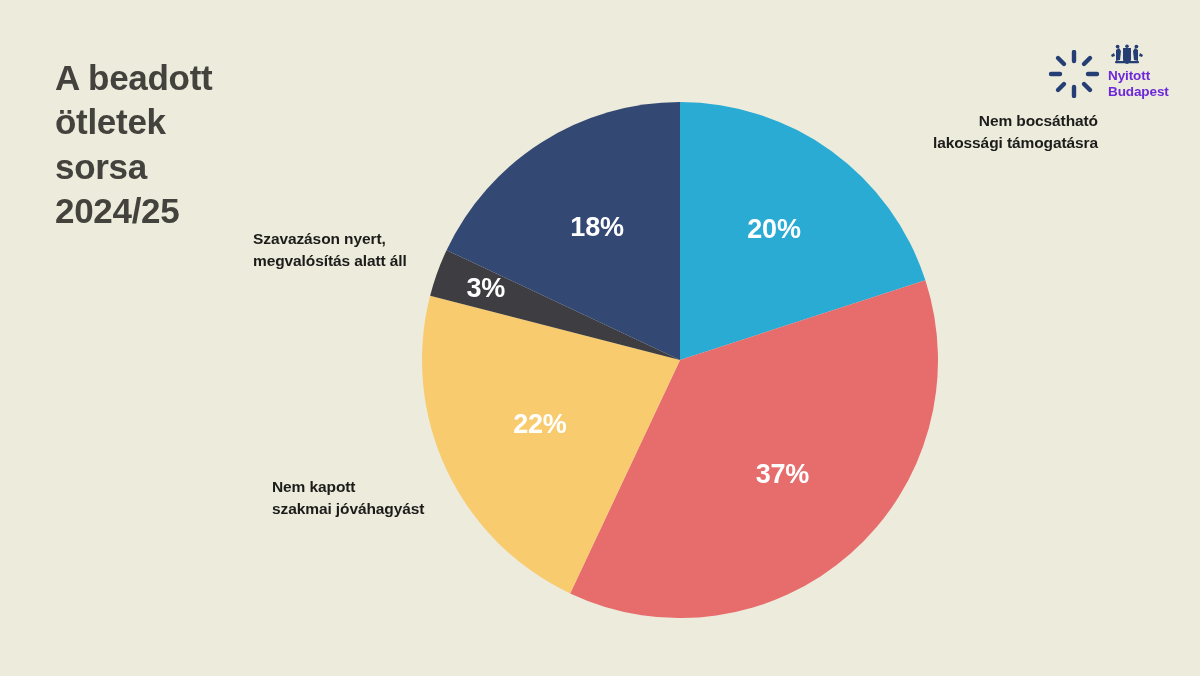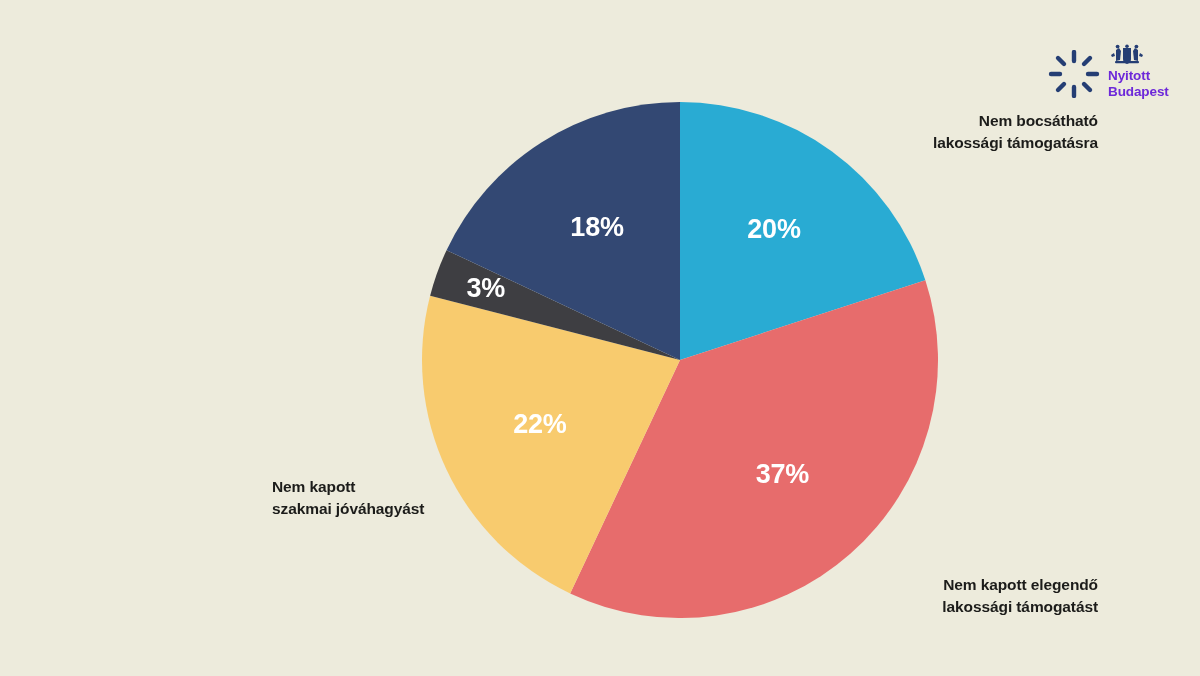--- a/index.html
+++ b/index.html
@@ -146,20 +146,24 @@
     fill: #4A4A48;
     letter-spacing: 0.1px;
     text-anchor: middle;
   }
 </style>
 </head>
 <body>
 
 <div id="page-root">
 
+  <div class="title">A beadott
+ötletek
+sorsa
+2024/25</div>
 
   <div class="pie-wrap">
     <svg class="pie-svg" viewBox="0 0 516 516">
       <g id="pie-slices">
           <path d="M 258 258 L 258.00 0.00 A 258 258 0 0 1 503.37 178.27 Z" fill="#29ABD3"></path>
           <path d="M 258 258 L 503.37 178.27 A 258 258 0 0 1 148.15 491.45 Z" fill="#E76C6C"></path>
           <path d="M 258 258 L 148.15 491.45 A 258 258 0 0 1 8.11 193.84 Z" fill="#F8CB6E"></path>
           <path d="M 258 258 L 8.11 193.84 A 258 258 0 0 1 24.55 148.15 Z" fill="#3E3E42"></path>
           <path d="M 258 258 L 24.55 148.15 A 258 258 0 0 1 258.00 0.00 Z" fill="#334873"></path>
         </g>
@@ -167,29 +171,29 @@
           <text class="slice-value" x="352.0" y="128.6">20%</text>
           <text class="slice-value" x="360.4" y="374.1">37%</text>
           <text class="slice-value" x="117.9" y="323.9">22%</text>
           <text class="slice-value" x="63.8" y="188.1">3%</text>
           <text class="slice-value" x="175.1" y="127.3">18%</text>
         </g>
     </svg>
   </div>
 
 
+  <div class="callout left" id="callout-szavazason">Szavazáson nyert,
+megvalósítás alatt áll</div>
 
   <div class="callout left" id="callout-szakmai">Nem kapott
 szakmai jóváhagyást</div>
 
   <div class="callout right" id="callout-nembocsathato">Nem bocsátható
 lakossági támogatásra</div>
 
-  <div class="callout right" id="callout-elegendo">Nem kapott elegendő
-lakossági támogatást</div>
 
   <div class="nyitott-logo">
     <svg class="nyitott-burst" viewBox="0 0 52 48">
       <g stroke="#253E74" stroke-width="4.4" stroke-linecap="round">
         <line x1="26" y1="2" x2="26" y2="11"></line>
         <line x1="26" y1="37" x2="26" y2="46"></line>
         <line x1="3" y1="24" x2="12" y2="24"></line>
         <line x1="40" y1="24" x2="49" y2="24"></line>
         <line x1="10" y1="8" x2="16" y2="14"></line>
         <line x1="36" y1="34" x2="42" y2="40"></line>

